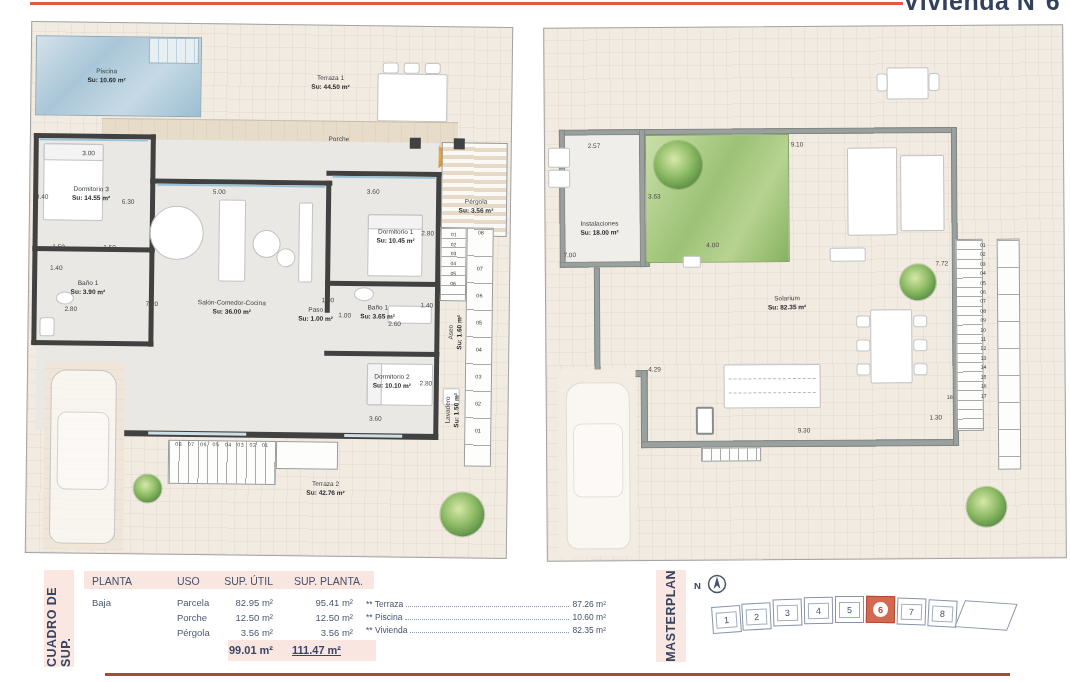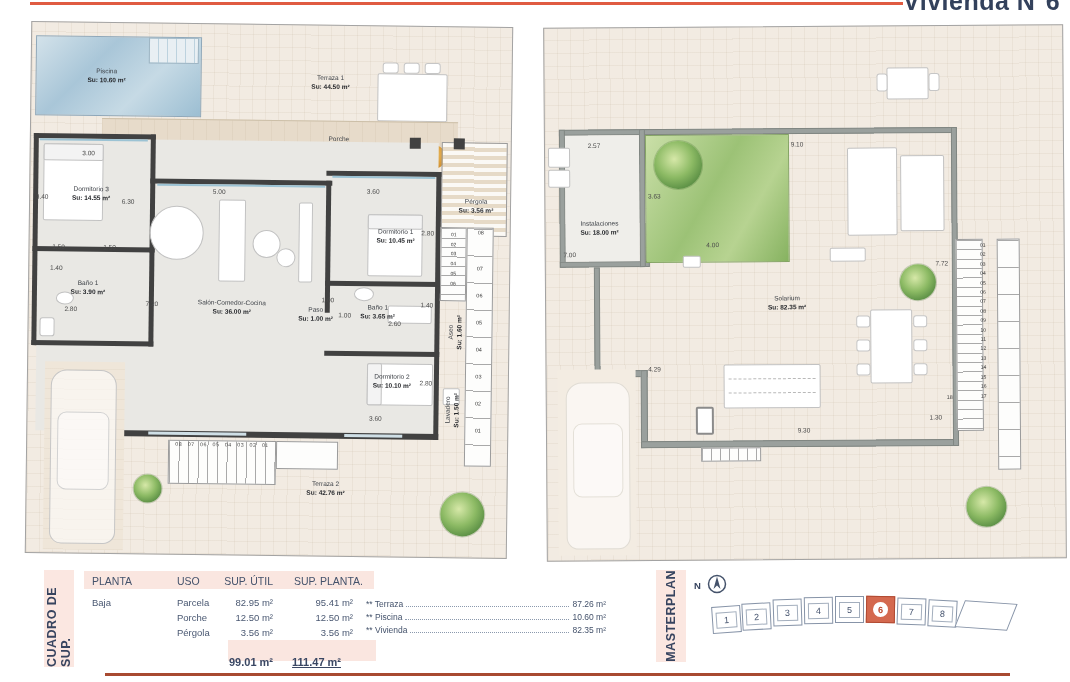--- a/index.html
+++ b/index.html
@@ -47,21 +47,21 @@
   .car.faint{border-color:#e0dcd4;}
   .car.faint .cabin{border-color:#e4e0d8;}
   .drive{position:absolute;background:#efe6d9;background-image:repeating-linear-gradient(0deg,rgba(170,150,120,.08) 0 1px,transparent 1px 10px);}
   
   .strip{position:absolute;background:#fbe7e1;display:flex;align-items:center;justify-content:center;}
   .strip span{writing-mode:vertical-rl;transform:rotate(180deg);font-weight:bold;font-size:12.5px;color:#37445f;letter-spacing:.5px;}
   .tband{position:absolute;background:#fae6e0;}
   .th{position:absolute;font-size:10.5px;color:#44526b;font-weight:normal;}
   .td{position:absolute;font-size:9.5px;color:#4a5872;}
   .num{text-align:right;}
-  .tot{position:absolute;font-size:11px;font-weight:bold;color:#3a4763;text-align:right;margin-top:12px;}
+  .tot{position:absolute;font-size:11px;font-weight:bold;color:#3a4763;text-align:right;}
   .extras{position:absolute;left:366px;top:596px;width:240px;}
   .exrow{display:flex;align-items:flex-end;height:13px;font-size:8.5px;color:#44526b;}
   .exrow .lead{flex:1;border-bottom:1px dotted #8b99ad;margin:0 3px 2px 3px;height:1px;}
   
   .unit{position:absolute;width:29px;height:27px;border:1px solid #8794a8;background:#fff;display:flex;align-items:center;justify-content:center;box-sizing:border-box;}
   .unit .n{font-size:9px;color:#45536e;position:relative;z-index:2;}
   .unit .uhouse{position:absolute;left:3px;right:3px;top:5px;bottom:4px;border:1px solid #a3aebd;background:#fff;}
   .unit.hl{background:#d4694f;border-color:#b04a32;}
   .unit.hl .ucircle{width:15px;height:15px;border-radius:50%;background:#fff;display:flex;align-items:center;justify-content:center;}
   .unit.hl .n{color:#bc4227;font-weight:bold;}

